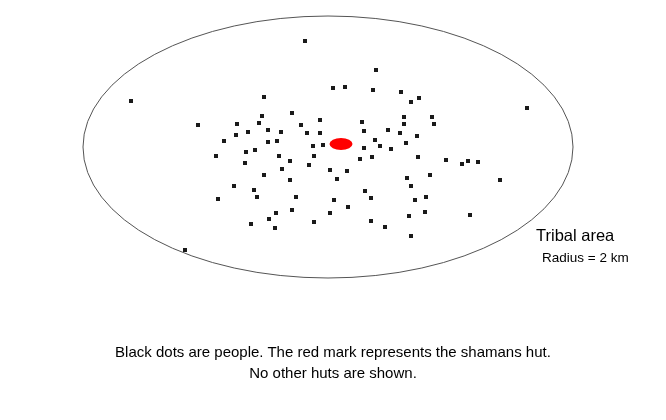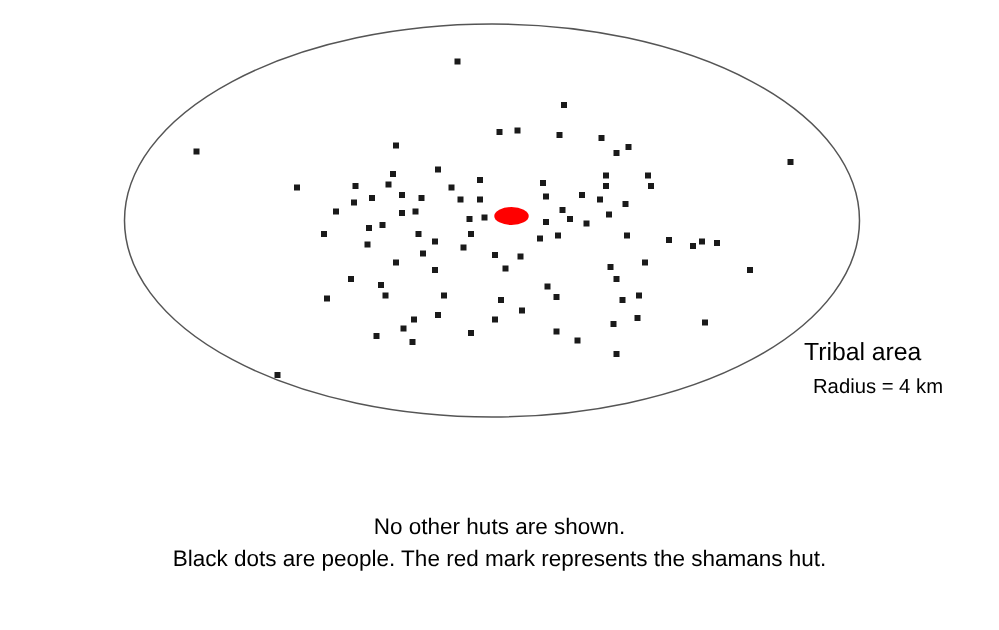--- a/index.html
+++ b/index.html
@@ -164,20 +164,20 @@
         <rect x="383" y="225" width="4" height="4" fill="#1a1a1a"></rect>
         <rect x="409" y="234" width="4" height="4" fill="#1a1a1a"></rect>
         <rect x="273" y="226" width="4" height="4" fill="#1a1a1a"></rect>
         <rect x="183" y="248" width="4" height="4" fill="#1a1a1a"></rect>
       </g>
     <ellipse id="shaman-hut-mark" cx="341" cy="144" rx="11.5" ry="6" fill="#ff0000"></ellipse>
   </svg>
 
   <div class="area-label" id="tribal-area-title">Tribal area</div>
 
-  <div class="area-label" id="tribal-area-radius">Radius = 4 km</div>
+  <div class="area-label" id="tribal-area-radius">Radius = 2 km</div>
 
   <div id="figure-caption">
+    <span class="caption-line">Black dots are people. The red mark represents the shamans hut.</span>
     <span class="caption-line">No other huts are shown.</span>
-    <span class="caption-line">Black dots are people. The red mark represents the shamans hut.</span>
   </div>
 
 </div>
 
 </body></html>

